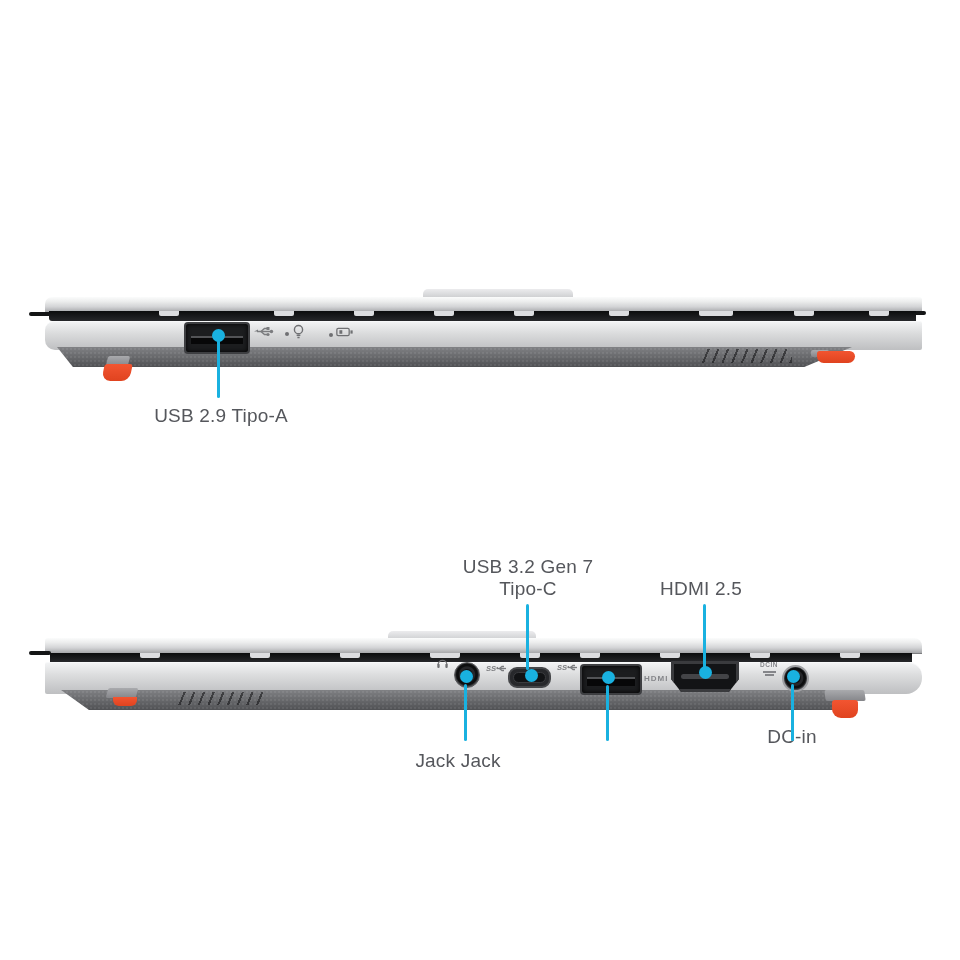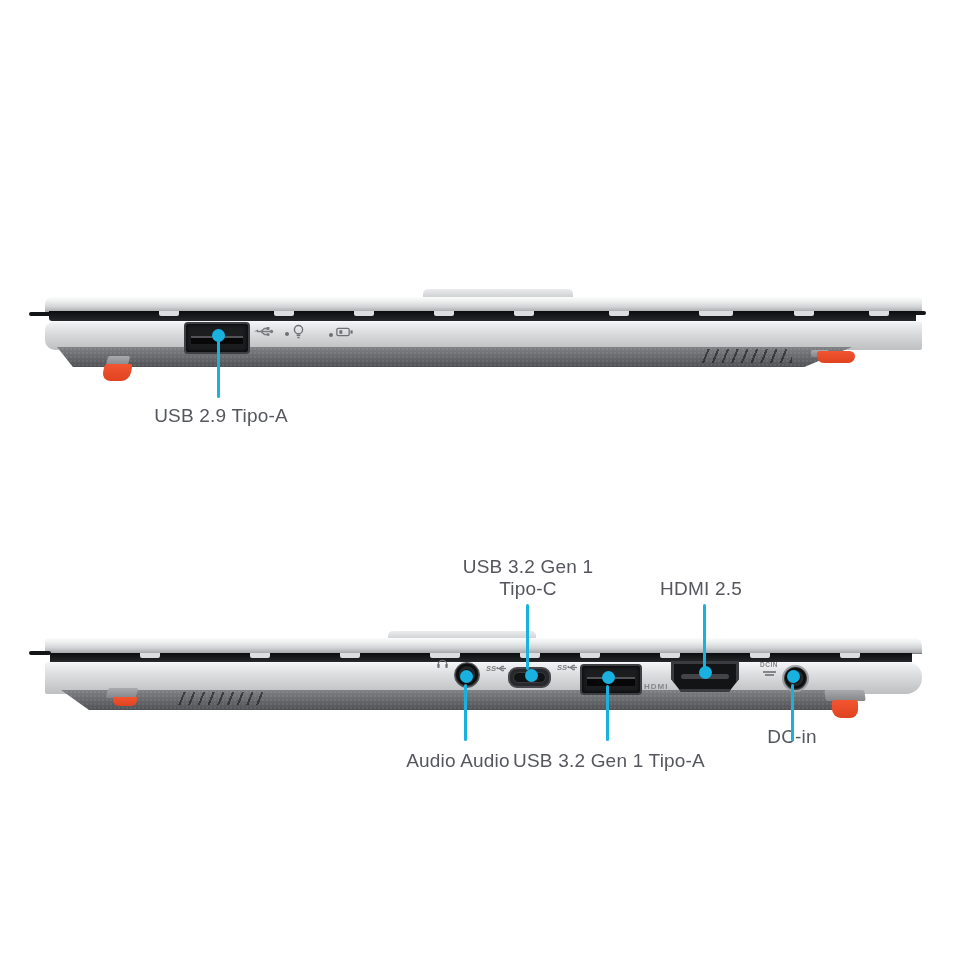--- a/index.html
+++ b/index.html
@@ -117,21 +117,21 @@
       <rect x="17" y="3.6" width="2.6" height="3.8" fill="#6f7073"></rect>
       <rect x="4" y="3.4" width="3.4" height="4.2" fill="#6f7073"></rect>
     </svg>
   </div>
 
   <span class="c-dot" style="left:212px;top:329px;"></span>
   <span class="c-line" style="left:217px;top:340px;height:58px;"></span>
   <div class="p-label" style="left:221px;top:405px;">USB 2.9 Tipo-A</div>
 
   <div class="p-label" style="left:528px;top:556px;">
-    <div>USB 3.2 Gen 1</div>
+    <div>USB 3.2 Gen 7</div>
     <div>Tipo-C</div>
   </div>
   <div class="p-label" style="left:701px;top:578px;">HDMI 2.5</div>
 
   <span class="c-line" style="left:526px;top:604px;height:66px;"></span>
   <span class="c-dot" style="left:525px;top:669px;"></span>
   <span class="c-line" style="left:703px;top:604px;height:65px;"></span>
   <span class="c-dot" style="left:699px;top:666px;"></span>
 
   <div class="laptop" style="left:45px;top:630px;">
@@ -179,34 +179,33 @@
     <div class="port-c" style="left:463px;top:37px;width:39px;height:17px;"></div>
     <svg class="sicon" style="left:512px;top:32px;" width="22" height="11" viewBox="0 0 44 22">
       <text x="0" y="16" font-size="15" font-style="italic" font-weight="bold" fill="#7b7c7f">SS</text>
       <g stroke="#7b7c7f" stroke-width="2.6" fill="none">
           <line x1="22" y1="11" x2="40" y2="11"></line>
           <path d="M27 11 l5 -4 l4 0 M27 11 l5 4 l4 0"></path>
         </g>
       <path d="M24 11 l-6 0 l6 -3.5 z" fill="#7b7c7f"></path>
     </svg>
     <div class="port-a" style="left:535px;top:34px;width:58px;height:27px;"></div>
-    <span class="engrave" style="left:599px;top:52px;">HDMI</span>
+    <span class="engrave" style="left:599px;top:44px;">HDMI</span>
     <div class="port-hdmi" style="left:626px;top:31px;width:68px;height:31px;"></div>
     <div class="engrave dcin" style="left:711px;top:32px;width:26px;">
       <span>DCIN</span>
       <span class="bar1"></span><span class="bar2"></span>
     </div>
     <div class="port-circle bright-ring" style="left:737px;top:35px;width:23px;height:23px;"></div>
   </div>
 
   <span class="c-dot" style="left:460px;top:670px;"></span>
   <span class="c-line" style="left:464px;top:684px;height:57px;"></span>
-  <div class="p-label" style="left:458px;top:750px;">Audio Audio</div>
+  <div class="p-label" style="left:458px;top:750px;">Jack Jack</div>
 
   <span class="c-dot" style="left:602px;top:671px;"></span>
   <span class="c-line" style="left:606px;top:685px;height:56px;"></span>
-  <div class="p-label" style="left:609px;top:750px;">USB 3.2 Gen 1 Tipo-A</div>
 
   <span class="c-dot" style="left:787px;top:670px;"></span>
   <span class="c-line" style="left:791px;top:684px;height:57px;"></span>
   <div class="p-label" style="left:792px;top:726px;">DC-in</div>
 
 </div>
 
 </body></html>

